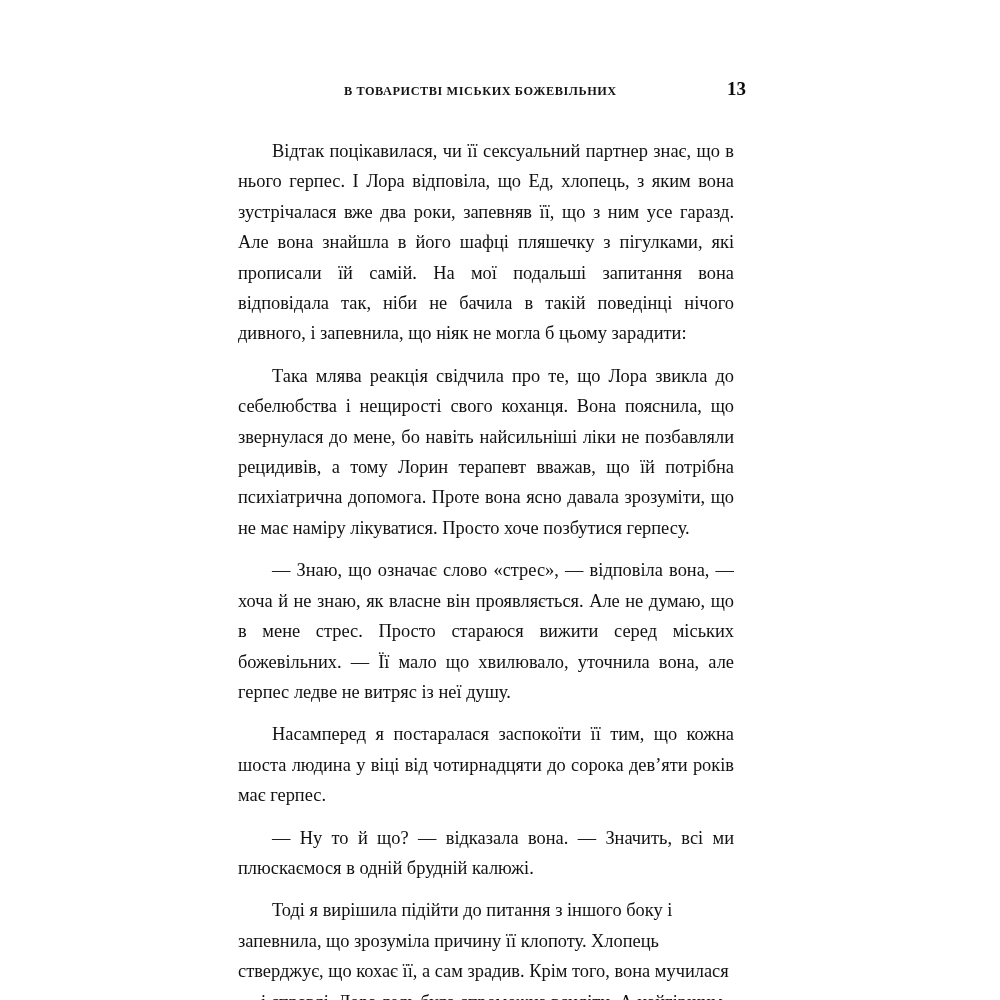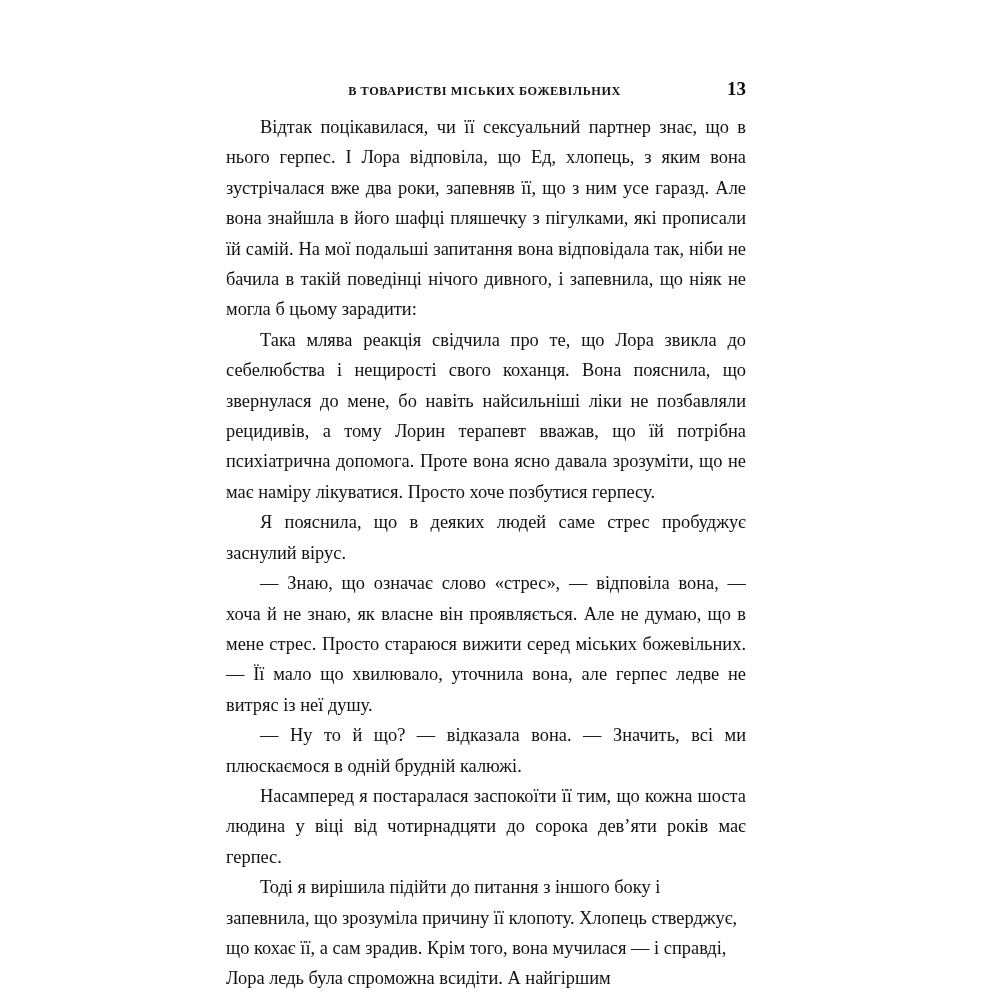--- a/index.html
+++ b/index.html
@@ -18,41 +18,41 @@
   }
   .page-inner {
     position: absolute;
     left: 226px;
     top: 78px;
     width: 520px;
   }
   .running-head {
     display: flex;
     align-items: baseline;
-    justify-content: flex-end;
+    justify-content: space-between;
     height: 22px;
     margin-left: 118px;
-    margin-bottom: 12px;
+    margin-bottom: 36px;
   }
   .running-head .title {
     font-size: 12.3px;
     letter-spacing: 0.55px;
     text-transform: uppercase;
     font-weight: 700;
     color: #141414;
     white-space: nowrap;
   }
   .running-head .folio {
     font-size: 19px;
     font-weight: 700;
     color: #0d0d0d;
     margin-left: 106px;
   }
   .body-text p {
-    margin: 0;
+    margin: 12px;
     font-size: 18.4px;
     line-height: 30.4px;
     text-align: justify;
     text-justify: inter-word;
     text-indent: 34px;
     hyphens: manual;
     color: #111111;
   }
   .body-text p:last-child {
     text-align: left;
@@ -65,21 +65,20 @@
   <div class="page-inner">
 
     <div class="running-head">
       <span class="title">В ТОВАРИСТВІ МІСЬКИХ БОЖЕВІЛЬНИХ</span>
       <span class="folio">13</span>
     </div>
 
     <div class="body-text">
       <p>Відтак поцікавилася, чи її сексуальний партнер знає, що в нього герпес. І Лора відповіла, що Ед, хлопець, з яким вона зустрічалася вже два роки, запевняв її, що з ним усе гаразд. Але вона знайшла в його шафці пляшечку з пігулками, які прописали їй самій. На мої подальші запитання вона відповідала так, ніби не бачила в такій поведінці нічого дивного, і запевнила, що ніяк не могла б цьому зарадити:</p>
       <p>Така млява реакція свідчила про те, що Лора звикла до себелюбства і нещирості свого коханця. Вона пояснила, що звернулася до мене, бо навіть найсильніші ліки не позбавляли рецидивів, а тому Лорин терапевт вважав, що їй потрібна психіатрична допомога. Проте вона ясно давала зрозуміти, що не має наміру лікуватися. Просто хоче позбутися герпесу.</p>
-      <p>Я пояснила, що в деяких людей саме стрес пробуджує заснулий вірус.</p>
       <p>— Знаю, що означає слово «стрес», — відповіла вона, — хоча й не знаю, як власне він проявляється. Але не думаю, що в мене стрес. Просто стараюся вижити серед міських божевільних. — Її мало що хвилювало, уточнила вона, але герпес ледве не витряс із неї душу.</p>
+      <p>Насамперед я постаралася заспокоїти її тим, що кожна шоста людина у віці від чотирнадцяти до сорока дев’яти років має герпес.</p>
       <p>— Ну то й що? — відказала вона. — Значить, всі ми плюскаємося в одній брудній калюжі.</p>
-      <p>Насамперед я постаралася заспокоїти її тим, що кожна шоста людина у віці від чотирнадцяти до сорока дев’яти років має герпес.</p>
       <p>Тоді я вирішила підійти до питання з іншого боку і запевнила, що зрозуміла причину її клопоту. Хлопець стверджує, що кохає її, а сам зрадив. Крім того, вона мучилася — і справді, Лора ледь була спроможна всидіти. А найгіршим</p>
     </div>
 
   </div>
 </div>
 
 </body></html>

